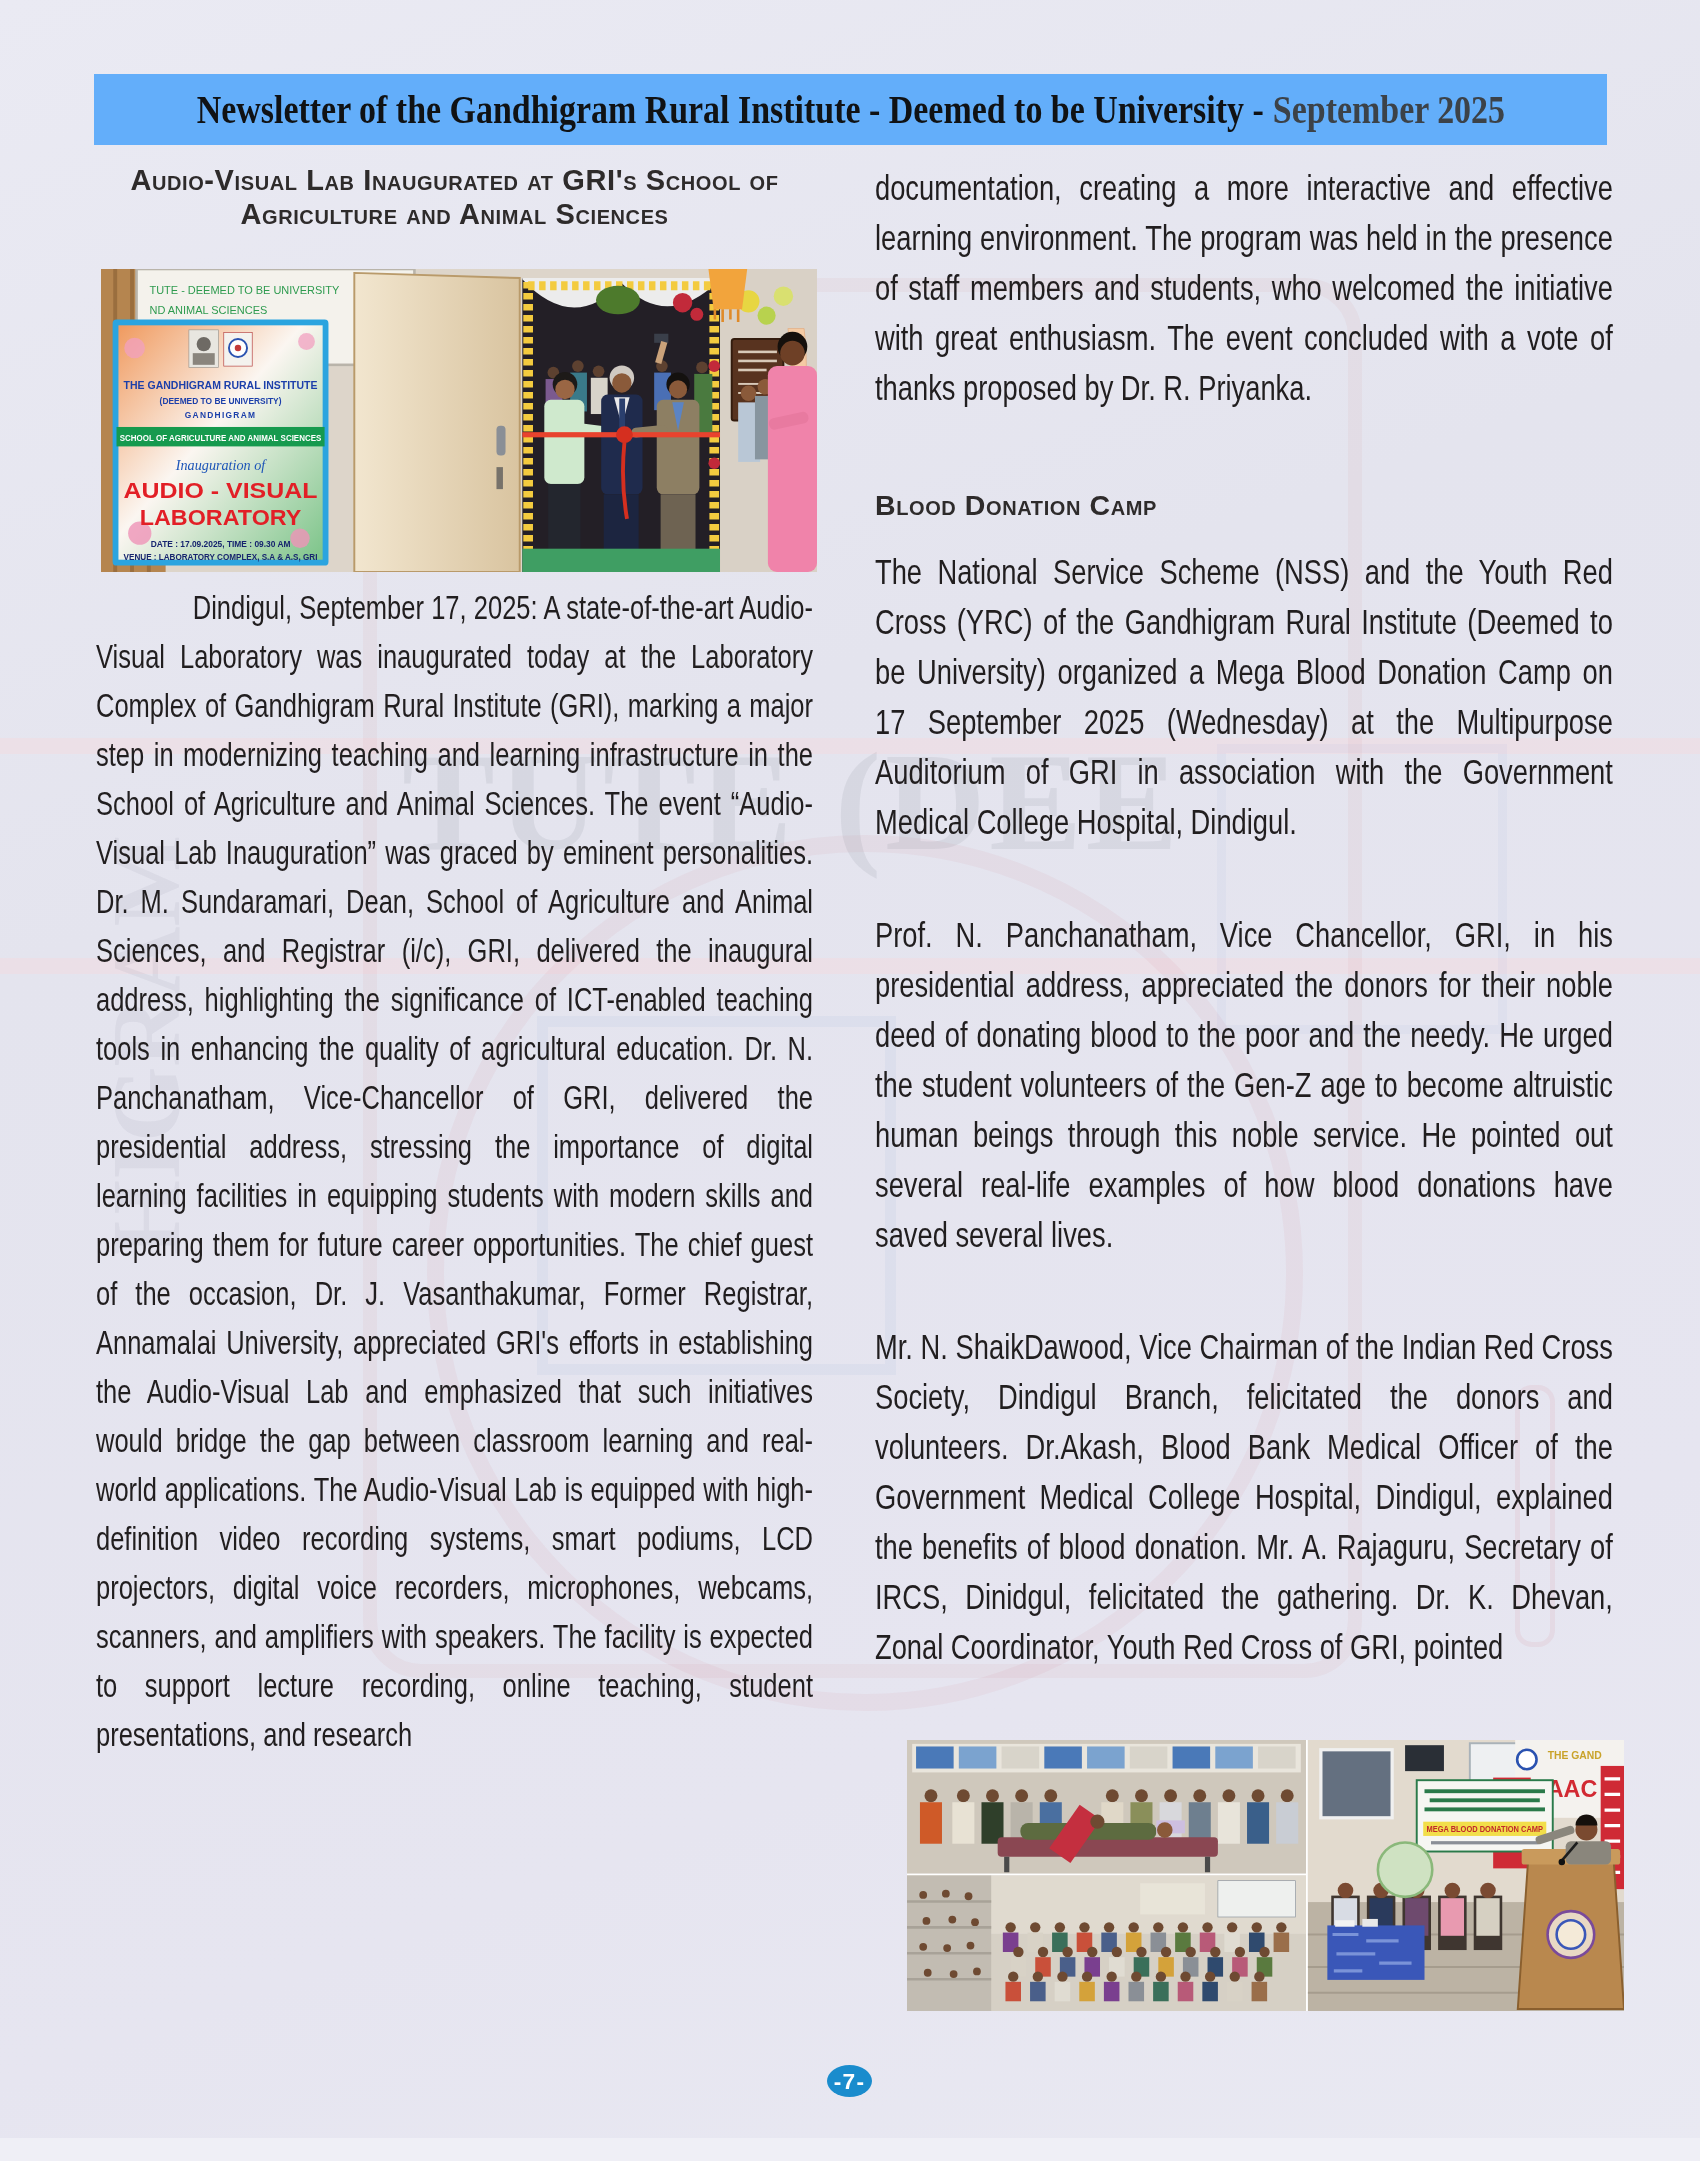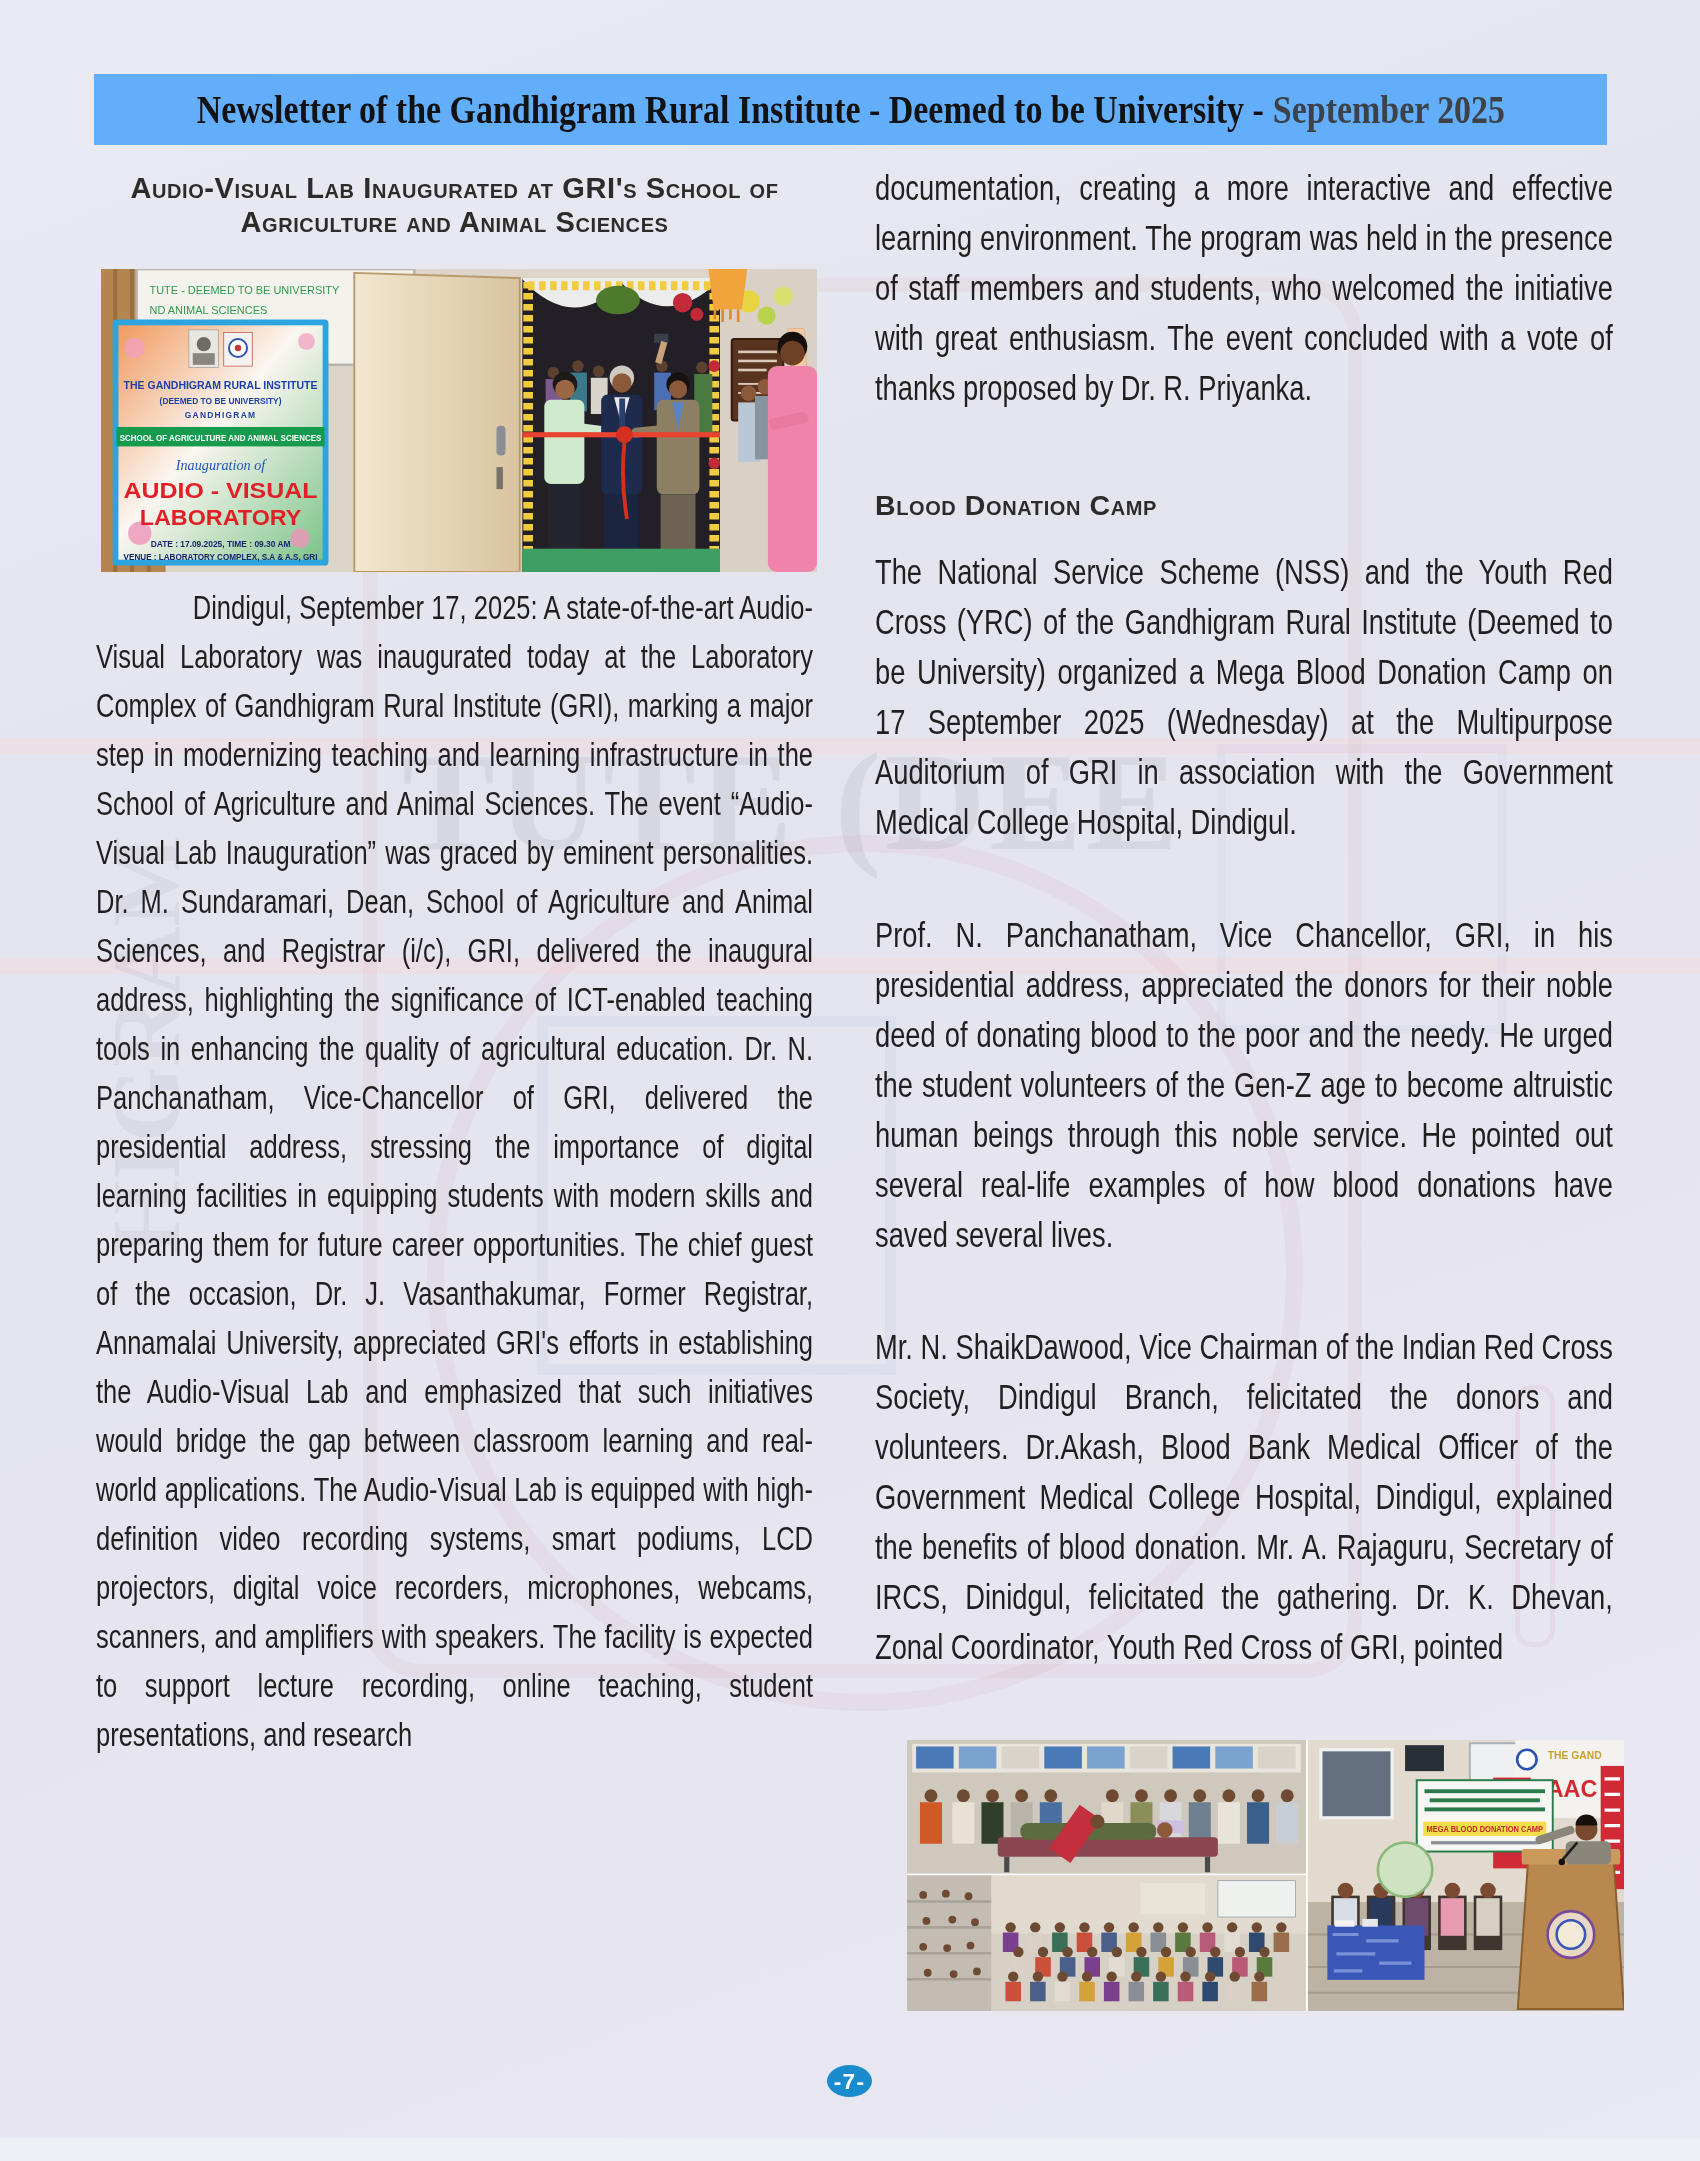--- a/index.html
+++ b/index.html
@@ -27,21 +27,21 @@
   
   .banner{position:absolute;left:94px;top:74px;width:1513px;height:71px;background:#63aefa;
           display:flex;align-items:center;justify-content:center;font-family:Liberation Serif, serif;}
   .banner-inner{white-space:nowrap;font-weight:bold;font-size:39px;transform:scaleX(0.87);color:#101214;}
   .banner-date{color:#3c4248;margin-left:10.4px;}
 
   
   .article-title{position:absolute;left:96px;top:163px;width:717px;margin:0;
                  font-size:29px;line-height:34px;font-weight:bold;font-variant:small-caps;
                  letter-spacing:0.6px;text-align:center;color:#2e2b2b;}
-  .article-title .inner{display:block;max-width:657px;margin:8px auto;}
+  .article-title .inner{display:block;max-width:657px;margin:0 auto;}
   .photo1{position:absolute;left:97px;top:265px;width:716px;height:303px;margin:4px;}
   .photo1 svg{width:100%;height:100%;display:block;}
   .body-text{margin:0;color:#211e1f;text-align:justify;transform-origin:0 0;}
   .body-left{position:absolute;left:96px;top:583px;width:956px;transform:scaleX(0.75);
              font-size:34px;line-height:49px;text-indent:129px;}
 
   
   .p-right{position:absolute;left:875px;width:946px;transform:scaleX(0.78);
            font-size:35px;line-height:50px;}
   .p-r1{top:163px;}

